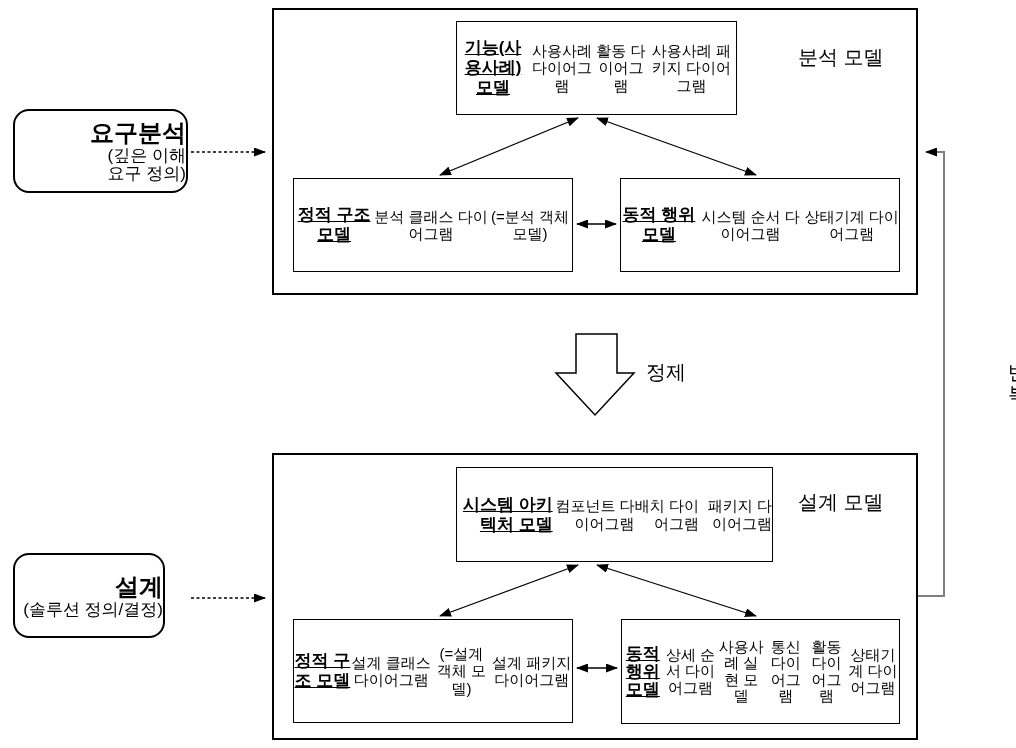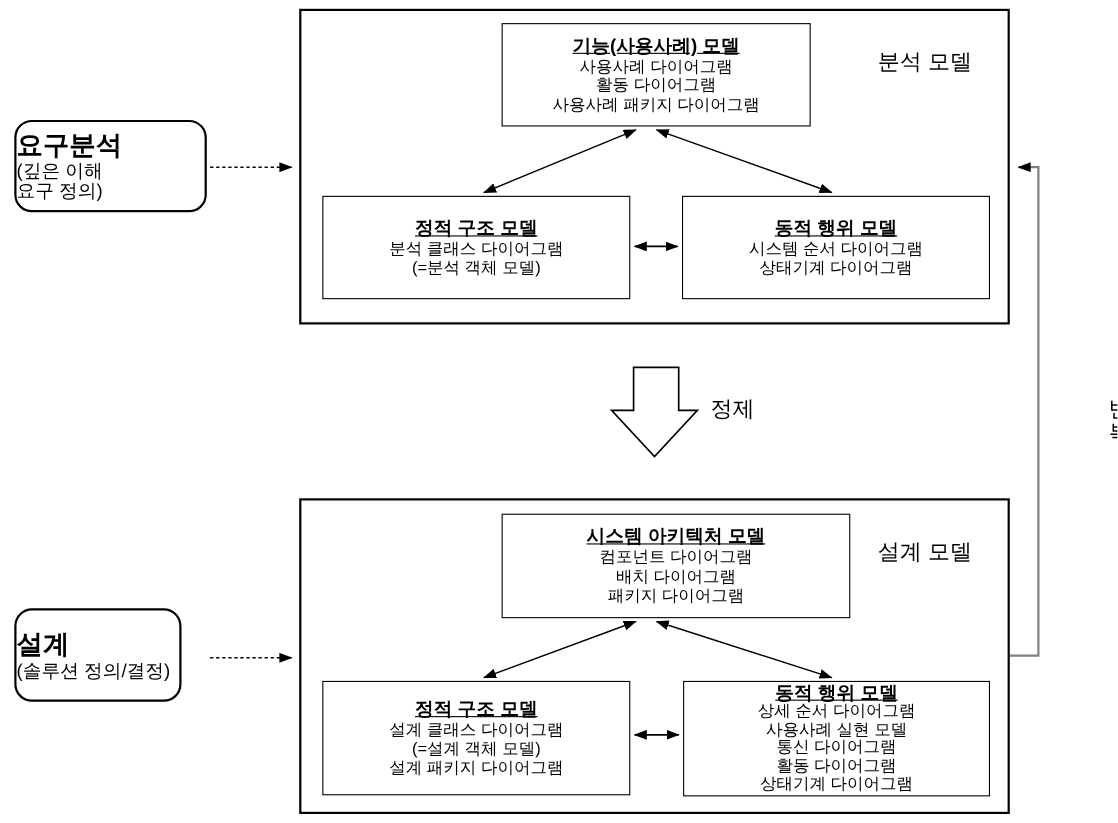--- a/index.html
+++ b/index.html
@@ -3,29 +3,29 @@
 <meta charset="utf-8">
 <style>
   html,body{margin:0;padding:0;background:#fff;}
   .stage{
     position:relative;width:1016px;height:748px;background:#ffffff;
     font-family:"Liberation Sans","DejaVu Sans",sans-serif;color:#000;overflow:hidden;
   }
   .svg-layer{position:absolute;left:0;top:0;width:1016px;height:748px;pointer-events:none;}
   .rounded-node{
     position:absolute;border:2.5px solid #000;border-radius:16px;background:#fff;
-    display:flex;flex-direction:column;align-items:flex-start;justify-content:center;
+    display:flex;flex-direction:column;align-items:flex-end;justify-content:center;
     text-align:center;box-sizing:border-box;
   }
   .rounded-node .node-title{font-size:24px;font-weight:bold;line-height:28px;}
   .rounded-node .node-sub{font-size:17px;line-height:18px;}
   .outer-box{position:absolute;border:2px solid #000;background:#fff;box-sizing:border-box;}
   .inner-box{
     position:absolute;border:1.5px solid #000;background:#fff;box-sizing:border-box;
-    display:flex;flex-direction:column;align-items:center;justify-content:center;
+    display:flex;align-items:center;justify-content:center;
     text-align:center;font-size:15px;line-height:17.5px;
   }
   .inner-box.tight{line-height:16.5px;}
   .box-title{font-size:17px;font-weight:bold;text-decoration:underline;line-height:20px;}
   .section-label{position:absolute;font-size:20px;line-height:22px;text-align:center;}
   .float-label{position:absolute;font-size:20px;line-height:22px;font-family:Liberation Serif, serif;}
 </style>
 </head>
 <body>
 

